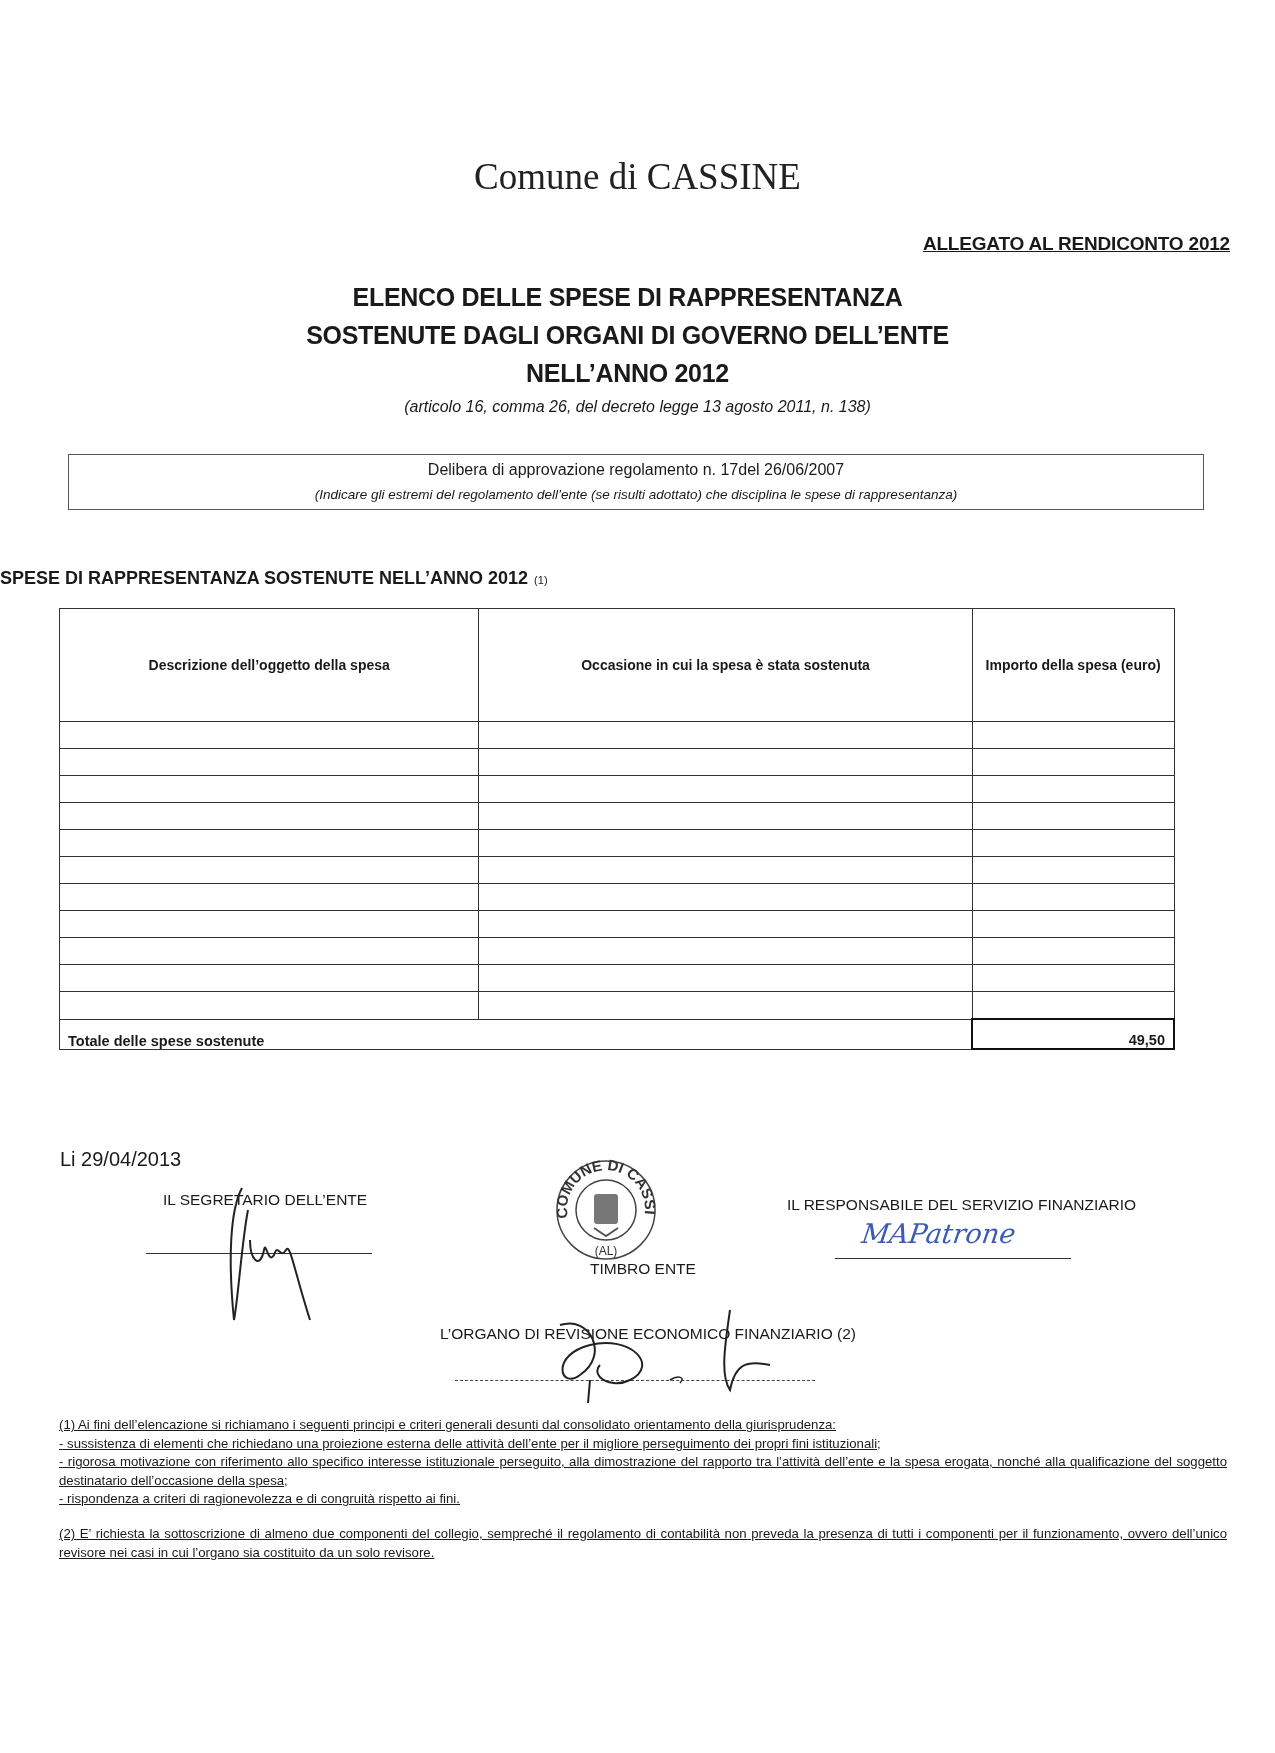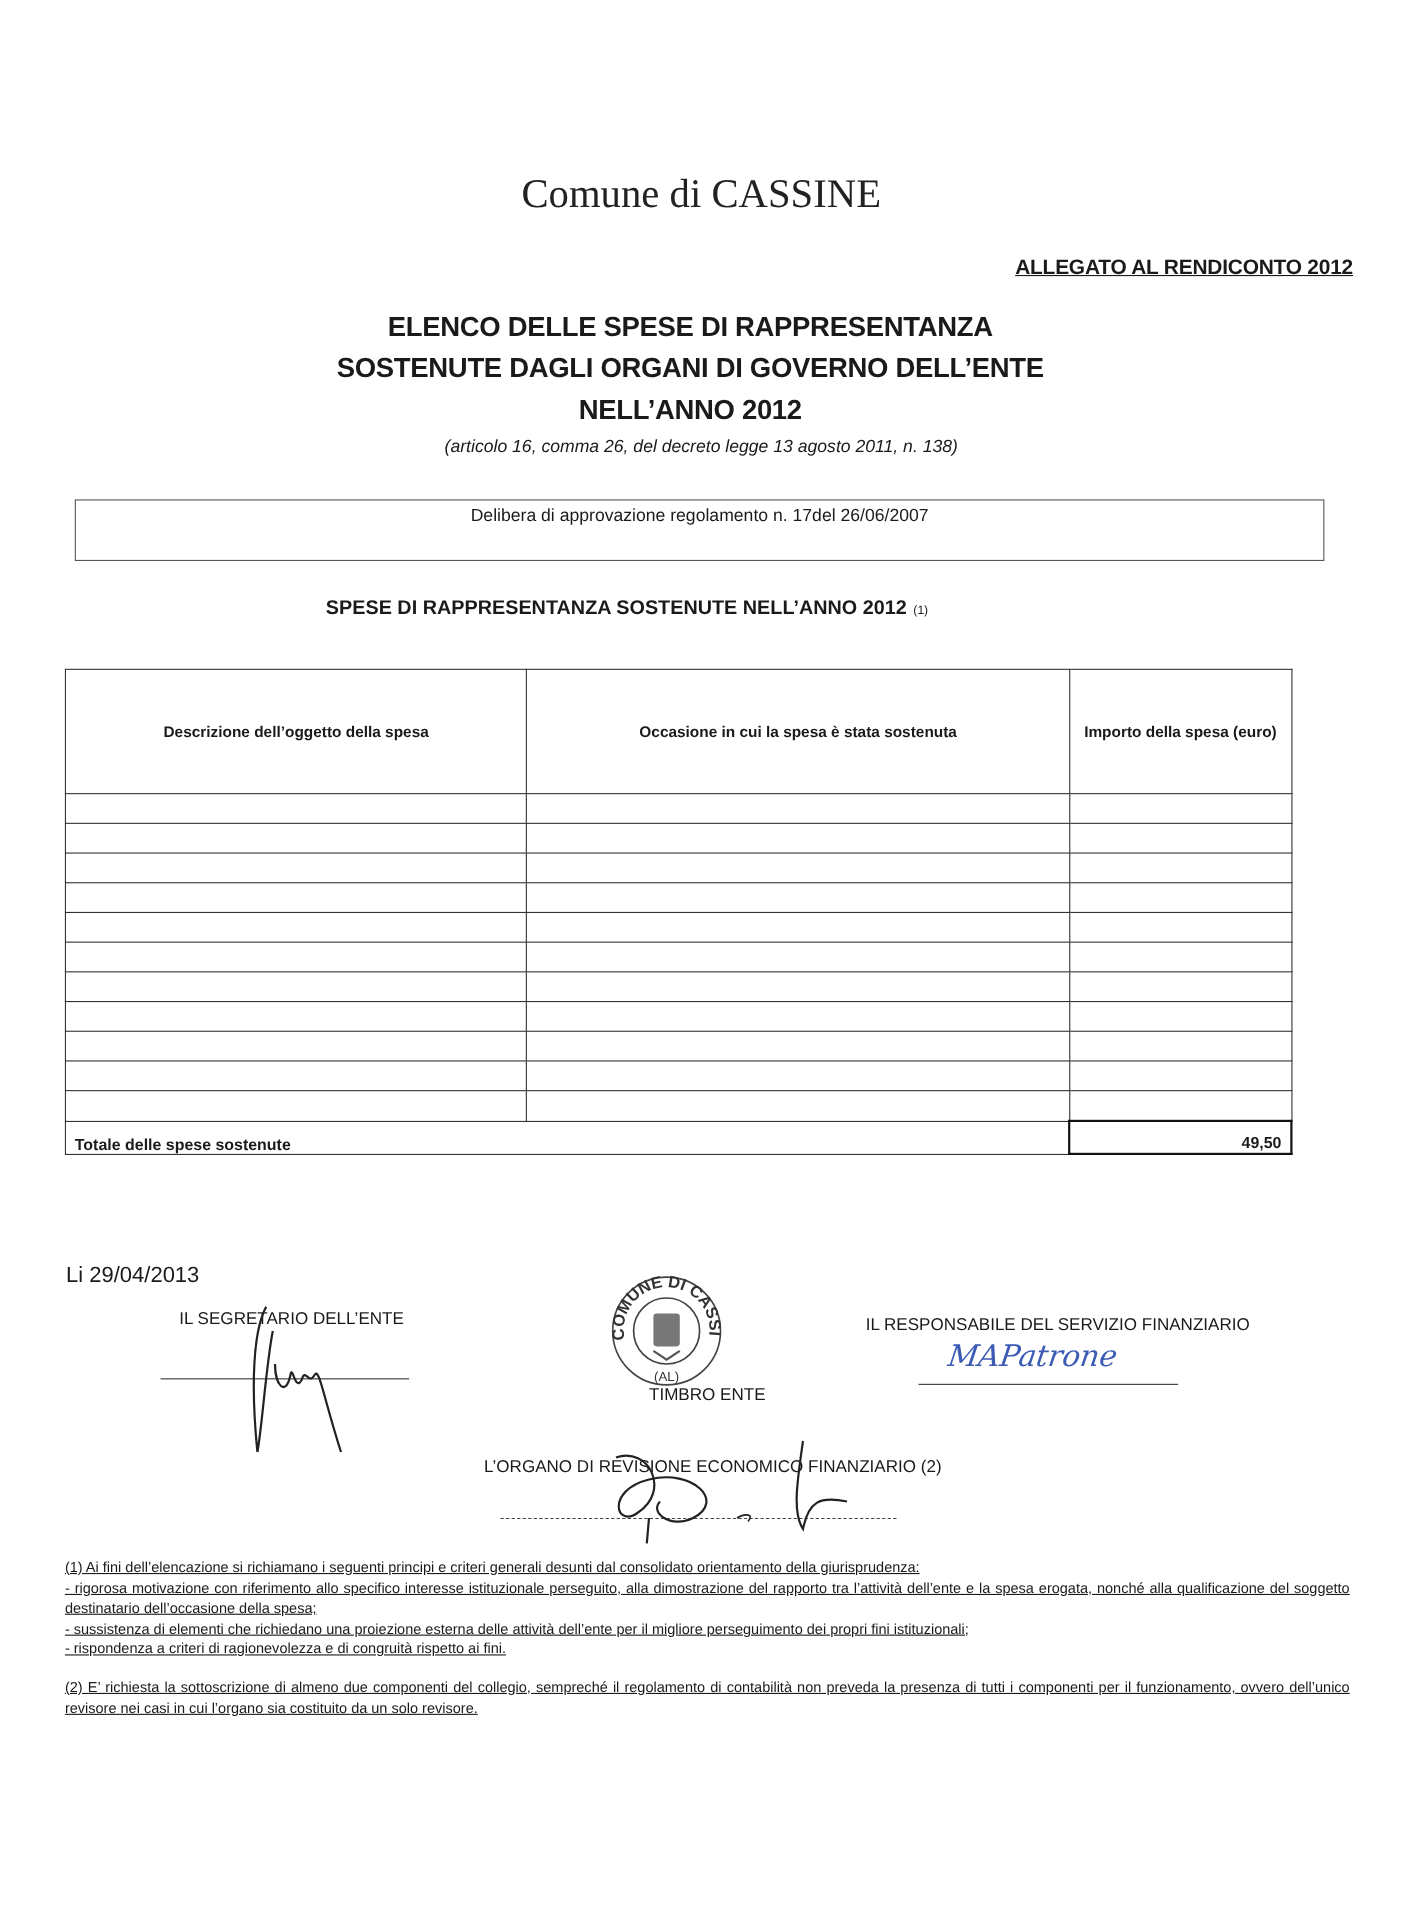--- a/index.html
+++ b/index.html
@@ -10,21 +10,21 @@
   #comune { left:0; width:1275px; top:155px; text-align:center; font-size:37px; color:#222; }
   #allegato { right:45px; top:233px; font-size:19px; font-weight:bold; text-decoration:underline; letter-spacing:-0.2px; }
   .title-line { left:0; width:1275px; text-align:center; font-size:25px; font-weight:bold; letter-spacing:-0.3px; }
   #t1 { top:283px; left:-10px; }
   #t2 { top:321px; left:-10px; }
   #t3 { top:359px; left:-10px; }
   #article { left:0; width:1275px; top:398px; text-align:center; font-size:16px; font-style:italic; }
   #delibera-box { left:68px; top:454px; width:1134px; height:54px; border:1px solid #555; }
   #delibera-text { left:0; width:100%; top:6px; text-align:center; font-size:16px; }
   #delibera-hint { left:0; width:100%; top:32px; text-align:center; font-size:13.5px; font-style:italic; }
-  #section-title { left:0; width:1140px; top:542px; text-align:center; font-size:18px; font-weight:bold; }
+  #section-title { left:0; width:1140px; top:568px; font-size:18px; font-weight:bold; }
   #section-title .note { font-size:11px; font-weight:normal; margin-left:6px; }
   table#spese { position:absolute; left:59px; top:608px; width:1116px; border-collapse:collapse; font-family:"Liberation Sans", sans-serif; }
   #spese th { height:112px; border:1px solid #333; font-size:14px; font-weight:bold; text-align:center; vertical-align:middle; padding:0 8px; }
   #spese td { height:26px; border:1px solid #333; font-size:14.5px; padding:0 8px; vertical-align:bottom; }
   #spese td.amt { text-align:right; }
   #spese col.c1 { width:420px; }
   #spese col.c2 { width:494px; }
   #spese col.c3 { width:202px; }
   #spese tr.total td { font-weight:bold; height:28px; }
   #spese tr.total td.amt { border:2px solid #111; }
@@ -48,20 +48,21 @@
 <div id="comune" class="abs serif">Comune di CASSINE</div>
 <div id="allegato" class="abs lsans">ALLEGATO AL RENDICONTO 2012</div>
 
 <div id="t1" class="abs title-line lsans">ELENCO DELLE SPESE DI RAPPRESENTANZA</div>
 <div id="t2" class="abs title-line lsans">SOSTENUTE DAGLI ORGANI DI GOVERNO DELL’ENTE</div>
 <div id="t3" class="abs title-line lsans">NELL’ANNO 2012</div>
 <div id="article" class="abs lsans">(articolo 16, comma 26, del decreto legge 13 agosto 2011, n. 138)</div>
 
 <div id="delibera-box" class="abs">
   <div id="delibera-text" class="abs lsans">Delibera di approvazione regolamento n. 17del 26/06/2007</div>
+  <div id="delibera-hint" class="abs lsans">(Indicare gli estremi del regolamento dell’ente (se risulti adottato) che disciplina le spese di rappresentanza)</div>
 </div>
 
 <div id="section-title" class="abs lsans">
   <span>SPESE DI RAPPRESENTANZA SOSTENUTE NELL’ANNO 2012</span><span class="note">(1)</span>
 </div>
 
 <table id="spese">
   <colgroup>
       <col class="c1">
       <col class="c2">
@@ -168,18 +169,18 @@
 
 <div id="organo-label" class="abs lsans">L’ORGANO DI REVISIONE ECONOMICO FINANZIARIO (2)</div>
 <div id="organo-line" class="abs"></div>
 <svg class="sig" style="left:530px;top:1305px;" width="250" height="100">
   <path d="M30 20 C60 10, 80 50, 50 70 C30 85, 20 50, 60 40 C100 30, 130 60, 100 75 C80 85, 60 70, 70 60 M60 75 L58 98 M200 5 C195 40, 190 70, 200 85 C205 60, 215 55, 240 60" fill="none" stroke="#222" stroke-width="2"></path>
   <path d="M140 75 C148 70, 156 72, 150 78" fill="none" stroke="#222" stroke-width="1.5"></path>
 </svg>
 
 <div id="notes" class="abs lsans">
   <p>(1) Ai fini dell’elencazione si richiamano i seguenti principi e criteri generali desunti dal consolidato orientamento della giurisprudenza:</p>
+  <p>- sussistenza di elementi che richiedano una proiezione esterna delle attività dell’ente per il migliore perseguimento dei propri fini istituzionali;</p>
   <p>- rigorosa motivazione con riferimento allo specifico interesse istituzionale perseguito, alla dimostrazione del rapporto tra l’attività dell’ente e la spesa erogata, nonché alla qualificazione del soggetto destinatario dell’occasione della spesa;</p>
-  <p>- sussistenza di elementi che richiedano una proiezione esterna delle attività dell’ente per il migliore perseguimento dei propri fini istituzionali;</p>
   <p>- rispondenza a criteri di ragionevolezza e di congruità rispetto ai fini.</p>
   <div class="gap"></div>
   <p>(2) E’ richiesta la sottoscrizione di almeno due componenti del collegio, sempreché il regolamento di contabilità non preveda la presenza di tutti i componenti per il funzionamento, ovvero dell’unico revisore nei casi in cui l’organo sia costituito da un solo revisore.</p>
 </div>
 
 </body></html>

